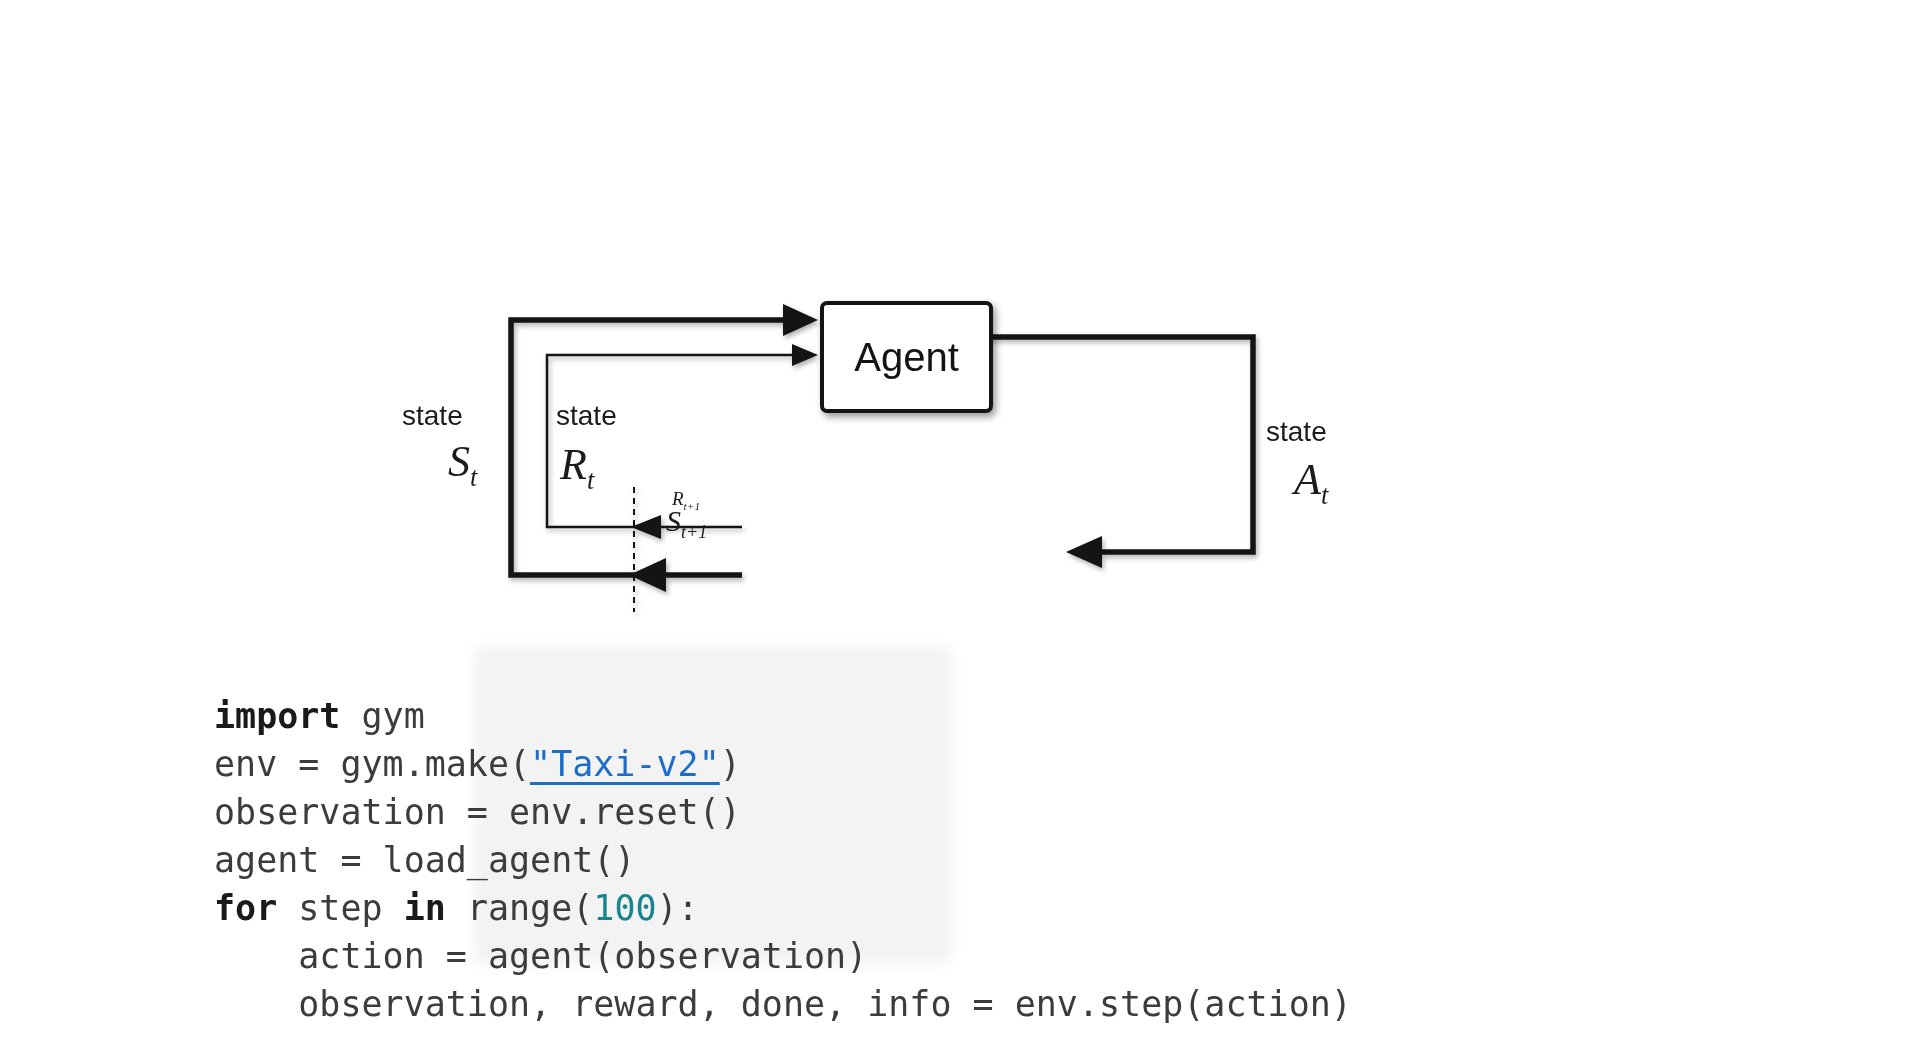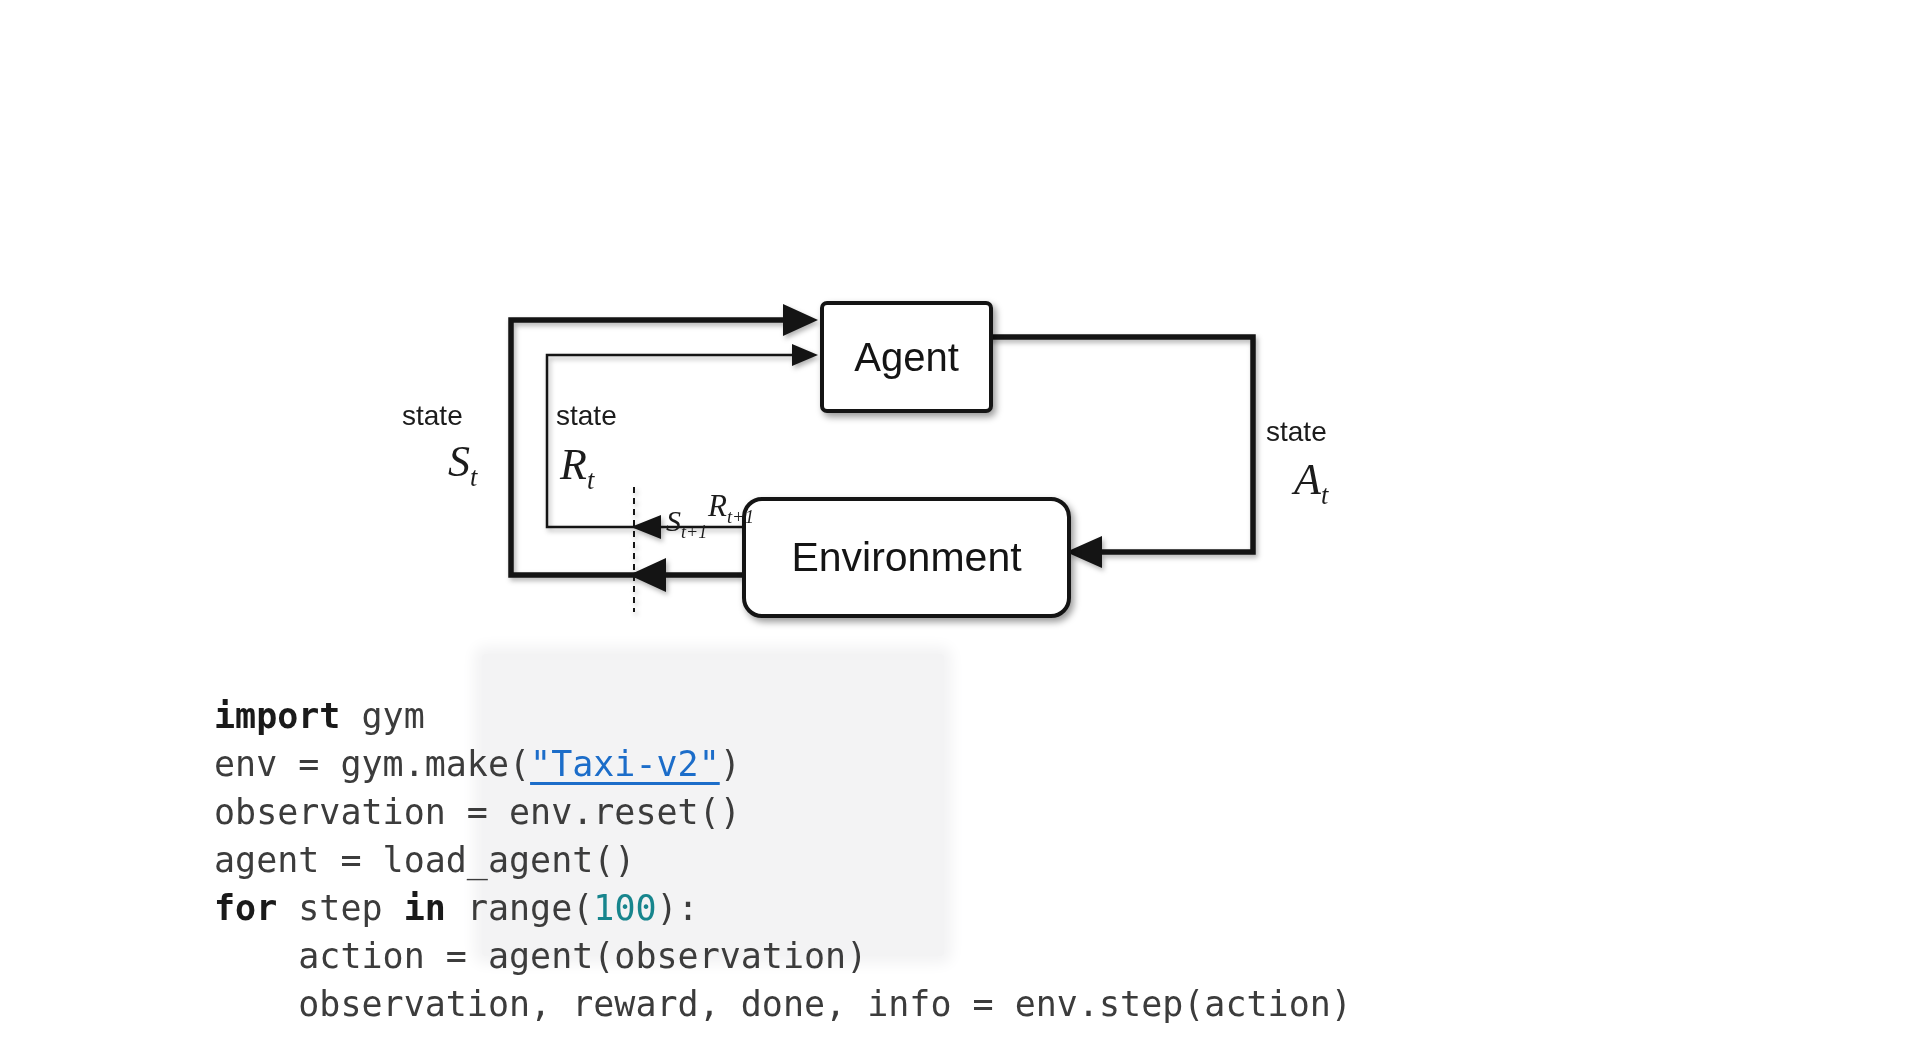--- a/index.html
+++ b/index.html
@@ -51,21 +51,21 @@
   .lab-action{left:1266px;top:416px;}
   .sym{
     position:absolute;
     font-family:"Liberation Serif",serif;font-style:italic;
     font-size:44px;color:var(--label-color);white-space:nowrap;
   }
   .sym sub{font-size:0.6em;font-style:italic;line-height:0;}
   .sym-st{left:448px;top:436px;}
   .sym-rt{left:560px;top:439px;}
   .sym-at{left:1266px;top:454px;margin-left:28px;}
-  .sym-rt1{left:708px;top:488px;font-size:31px;}
+  .sym-rt1{left:672px;top:488px;font-size:19px;}
   .sym-st1{left:666px;top:504px;font-size:30px;}
   
   .code{
     position:absolute;left:214px;top:692px;
     font-family:"DejaVu Sans Mono","Liberation Mono",monospace;
     font-size:35px;line-height:48px;
     white-space:pre;
   }
   .code-line{height:48px;}
   .tok-p{color:var(--c-plain);}
@@ -100,23 +100,20 @@
     <path d="M 985 337 L 1253 337 L 1253 552 L 1098 552" stroke-width="5.5" stroke-linejoin="miter"></path>
     <polygon points="1066,552 1102,536 1102,568"></polygon>
 
     <path d="M 634 487 L 634 612" stroke-width="2" stroke-dasharray="6 5"></path>
   </svg>
 
   <div class="dbox agent-box">
     <span>Agent</span>
   </div>
 
-  <div class="dbox env-box">
-    <span>Environment</span>
-  </div>
 
   <div class="dlabel lab-state">state</div>
   <div class="sym sym-st"><span>S</span><sub>t</sub></div>
 
   <div class="dlabel lab-reward">state</div>
   <div class="sym sym-rt"><span>R</span><sub>t</sub></div>
 
   <div class="dlabel lab-action">state</div>
   <div class="sym sym-at"><span>A</span><sub>t</sub></div>
 

